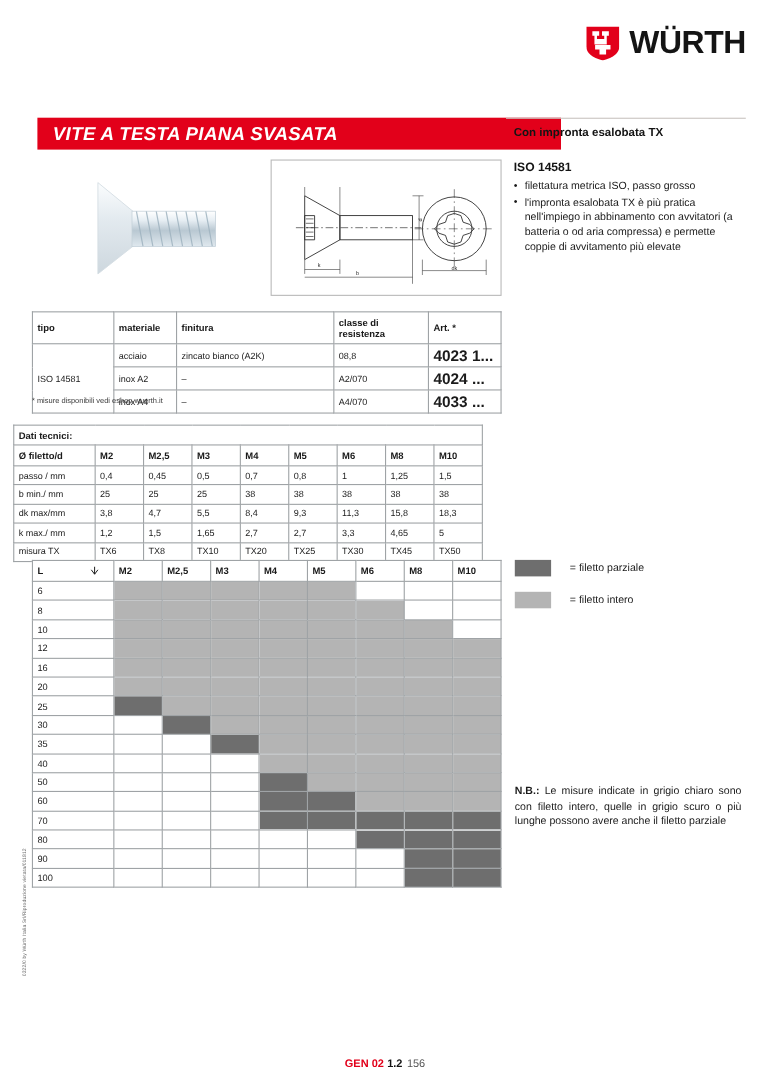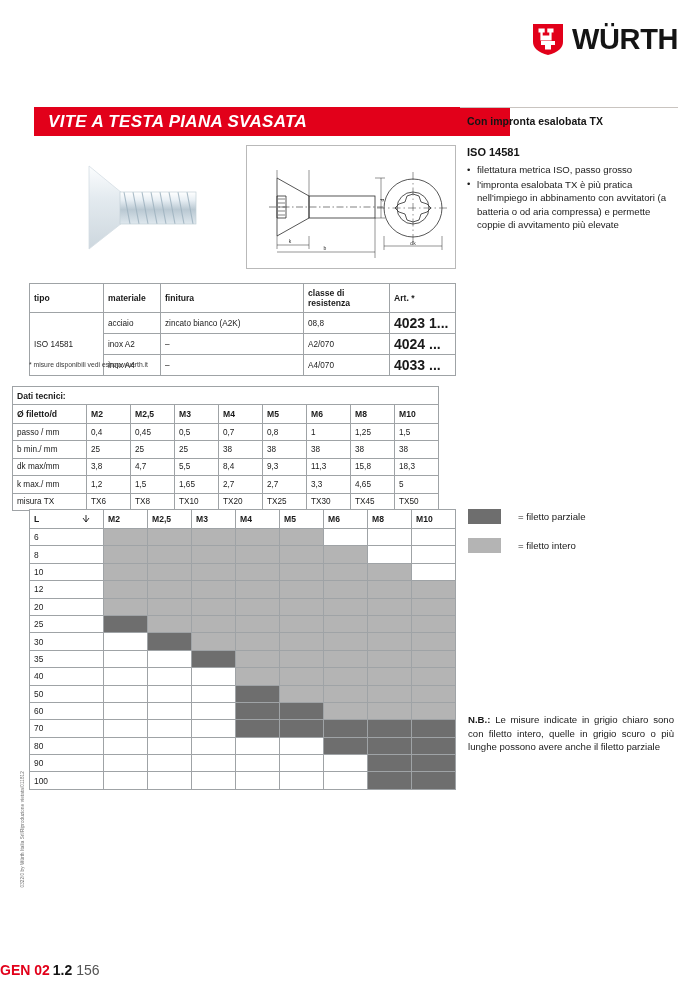--- a/index.html
+++ b/index.html
@@ -267,21 +267,22 @@
     color: #6d6d6d;
     white-space: nowrap;
   }
 
   
   #footer {
     position: absolute;
     left: 0;
     top: 962px;
     width: 700px;
-    font-size: 14px;
+    text-align: center;
+    font-size: 10px;
   }
   #footer .gen { color: #e2001a; font-weight: bold; }
   #footer .sec { color: #141414; font-weight: bold; margin-left: 3px; }
   #footer .pg { color: #555555; margin-left: 4px; }
 </style>
 </head>
 <body>
 
 <div id="logo-area">
   <svg id="logo-mark" viewBox="0 0 30 31">
@@ -586,20 +587,31 @@
         <td class="full"></td>
         <td class="full"></td>
         <td class="full"></td>
         <td class="full"></td>
         <td class="full"></td>
         <td class="full"></td>
         <td class="full"></td>
         <td class="full"></td>
       </tr>
       <tr>
+        <td class="len">16</td>
+        <td class="full"></td>
+        <td class="full"></td>
+        <td class="full"></td>
+        <td class="full"></td>
+        <td class="full"></td>
+        <td class="full"></td>
+        <td class="full"></td>
+        <td class="full"></td>
+      </tr>
+      <tr>
         <td class="len">20</td>
         <td class="full"></td>
         <td class="full"></td>
         <td class="full"></td>
         <td class="full"></td>
         <td class="full"></td>
         <td class="full"></td>
         <td class="full"></td>
         <td class="full"></td>
       </tr>

